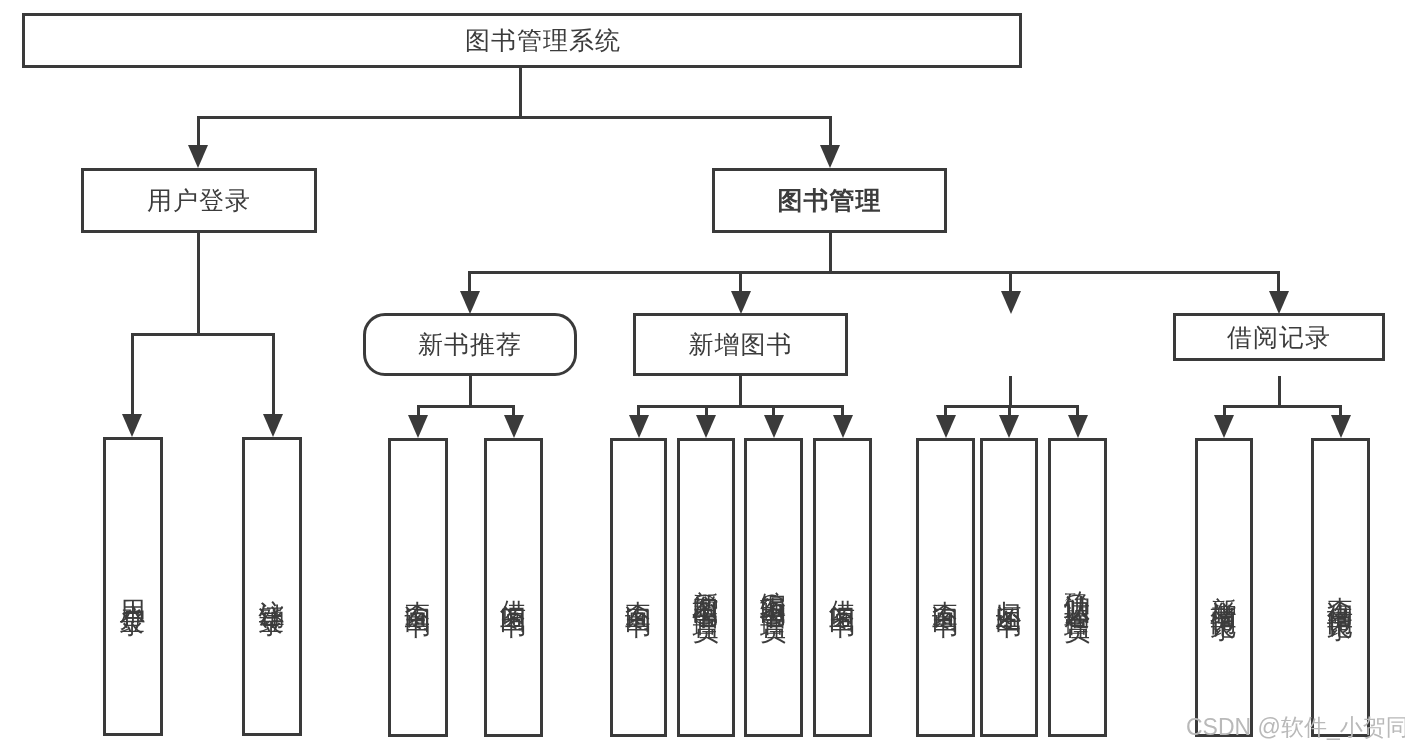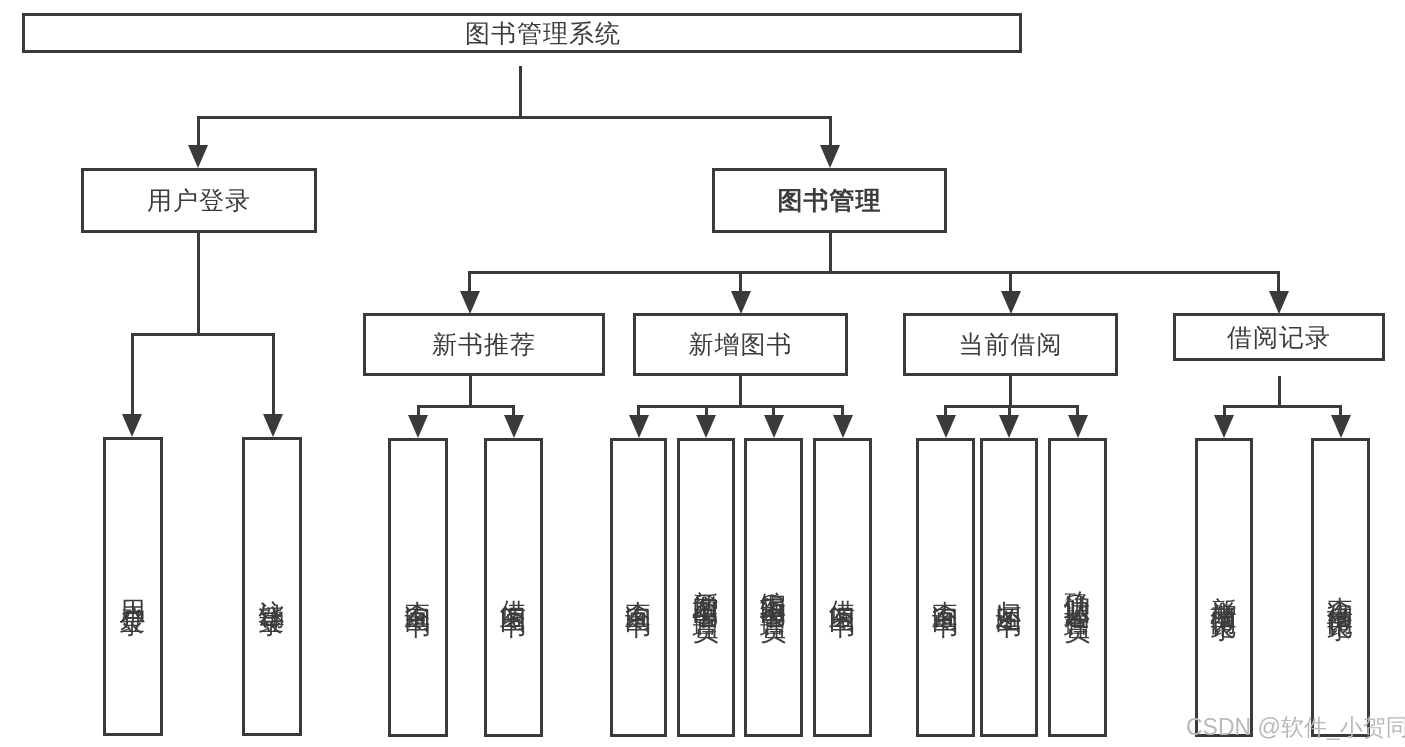--- a/index.html
+++ b/index.html
@@ -27,21 +27,21 @@
   .wm{
     position:absolute;left:1186px;top:712px;
     font-size:23px;color:#b9b9b9;letter-spacing:0;white-space:nowrap;
   }
 </style>
 </head>
 <body>
 
 <div class="stage">
 
-  <div class="box" style="left:22px;top:13px;width:1000px;height:40px;padding-left:42px;">
+  <div class="box" style="left:22px;top:13px;width:1000px;height:55px;padding-left:42px;">
     <span>图书管理系统</span>
   </div>
 
   <div class="ln" style="left:519px;top:66px;width:3px;height:52px;"></div>
   <div class="ln" style="left:197px;top:116px;width:635px;height:3px;"></div>
   <div class="ln" style="left:197px;top:116px;width:3px;height:30px;"></div>
   <div class="arr" style="left:188px;top:145px;"></div>
   <div class="ln" style="left:829px;top:116px;width:3px;height:30px;"></div>
   <div class="arr" style="left:820px;top:145px;"></div>
 
@@ -63,28 +63,25 @@
   <div class="ln" style="left:468px;top:271px;width:812px;height:3px;"></div>
   <div class="ln" style="left:468px;top:271px;width:3px;height:21px;"></div>
   <div class="arr" style="left:460px;top:291px;"></div>
   <div class="ln" style="left:739px;top:271px;width:3px;height:21px;"></div>
   <div class="arr" style="left:731px;top:291px;"></div>
   <div class="ln" style="left:1009px;top:271px;width:3px;height:21px;"></div>
   <div class="arr" style="left:1001px;top:291px;"></div>
   <div class="ln" style="left:1277px;top:271px;width:3px;height:21px;"></div>
   <div class="arr" style="left:1269px;top:291px;"></div>
 
-  <div class="box" style="left:363px;top:313px;width:242px;height:63px;">
+  <div class="box" style="left:363px;top:313px;width:214px;height:63px;border-radius:22px;">
     <span>新书推荐</span>
   </div>
   <div class="box" style="left:633px;top:313px;width:215px;height:63px;">
     <span>新增图书</span>
-  </div>
-  <div class="box" style="left:903px;top:313px;width:215px;height:63px;">
-    <span>当前借阅</span>
   </div>
   <div class="box" style="left:1173px;top:313px;width:212px;height:48px;">
     <span>借阅记录</span>
   </div>
 
   <div class="ln" style="left:469px;top:376px;width:3px;height:31px;"></div>
   <div class="ln" style="left:417px;top:405px;width:98px;height:3px;"></div>
   <div class="ln" style="left:417px;top:405px;width:3px;height:11px;"></div>
   <div class="arr" style="left:408px;top:415px;"></div>
   <div class="ln" style="left:512px;top:405px;width:3px;height:11px;"></div>

